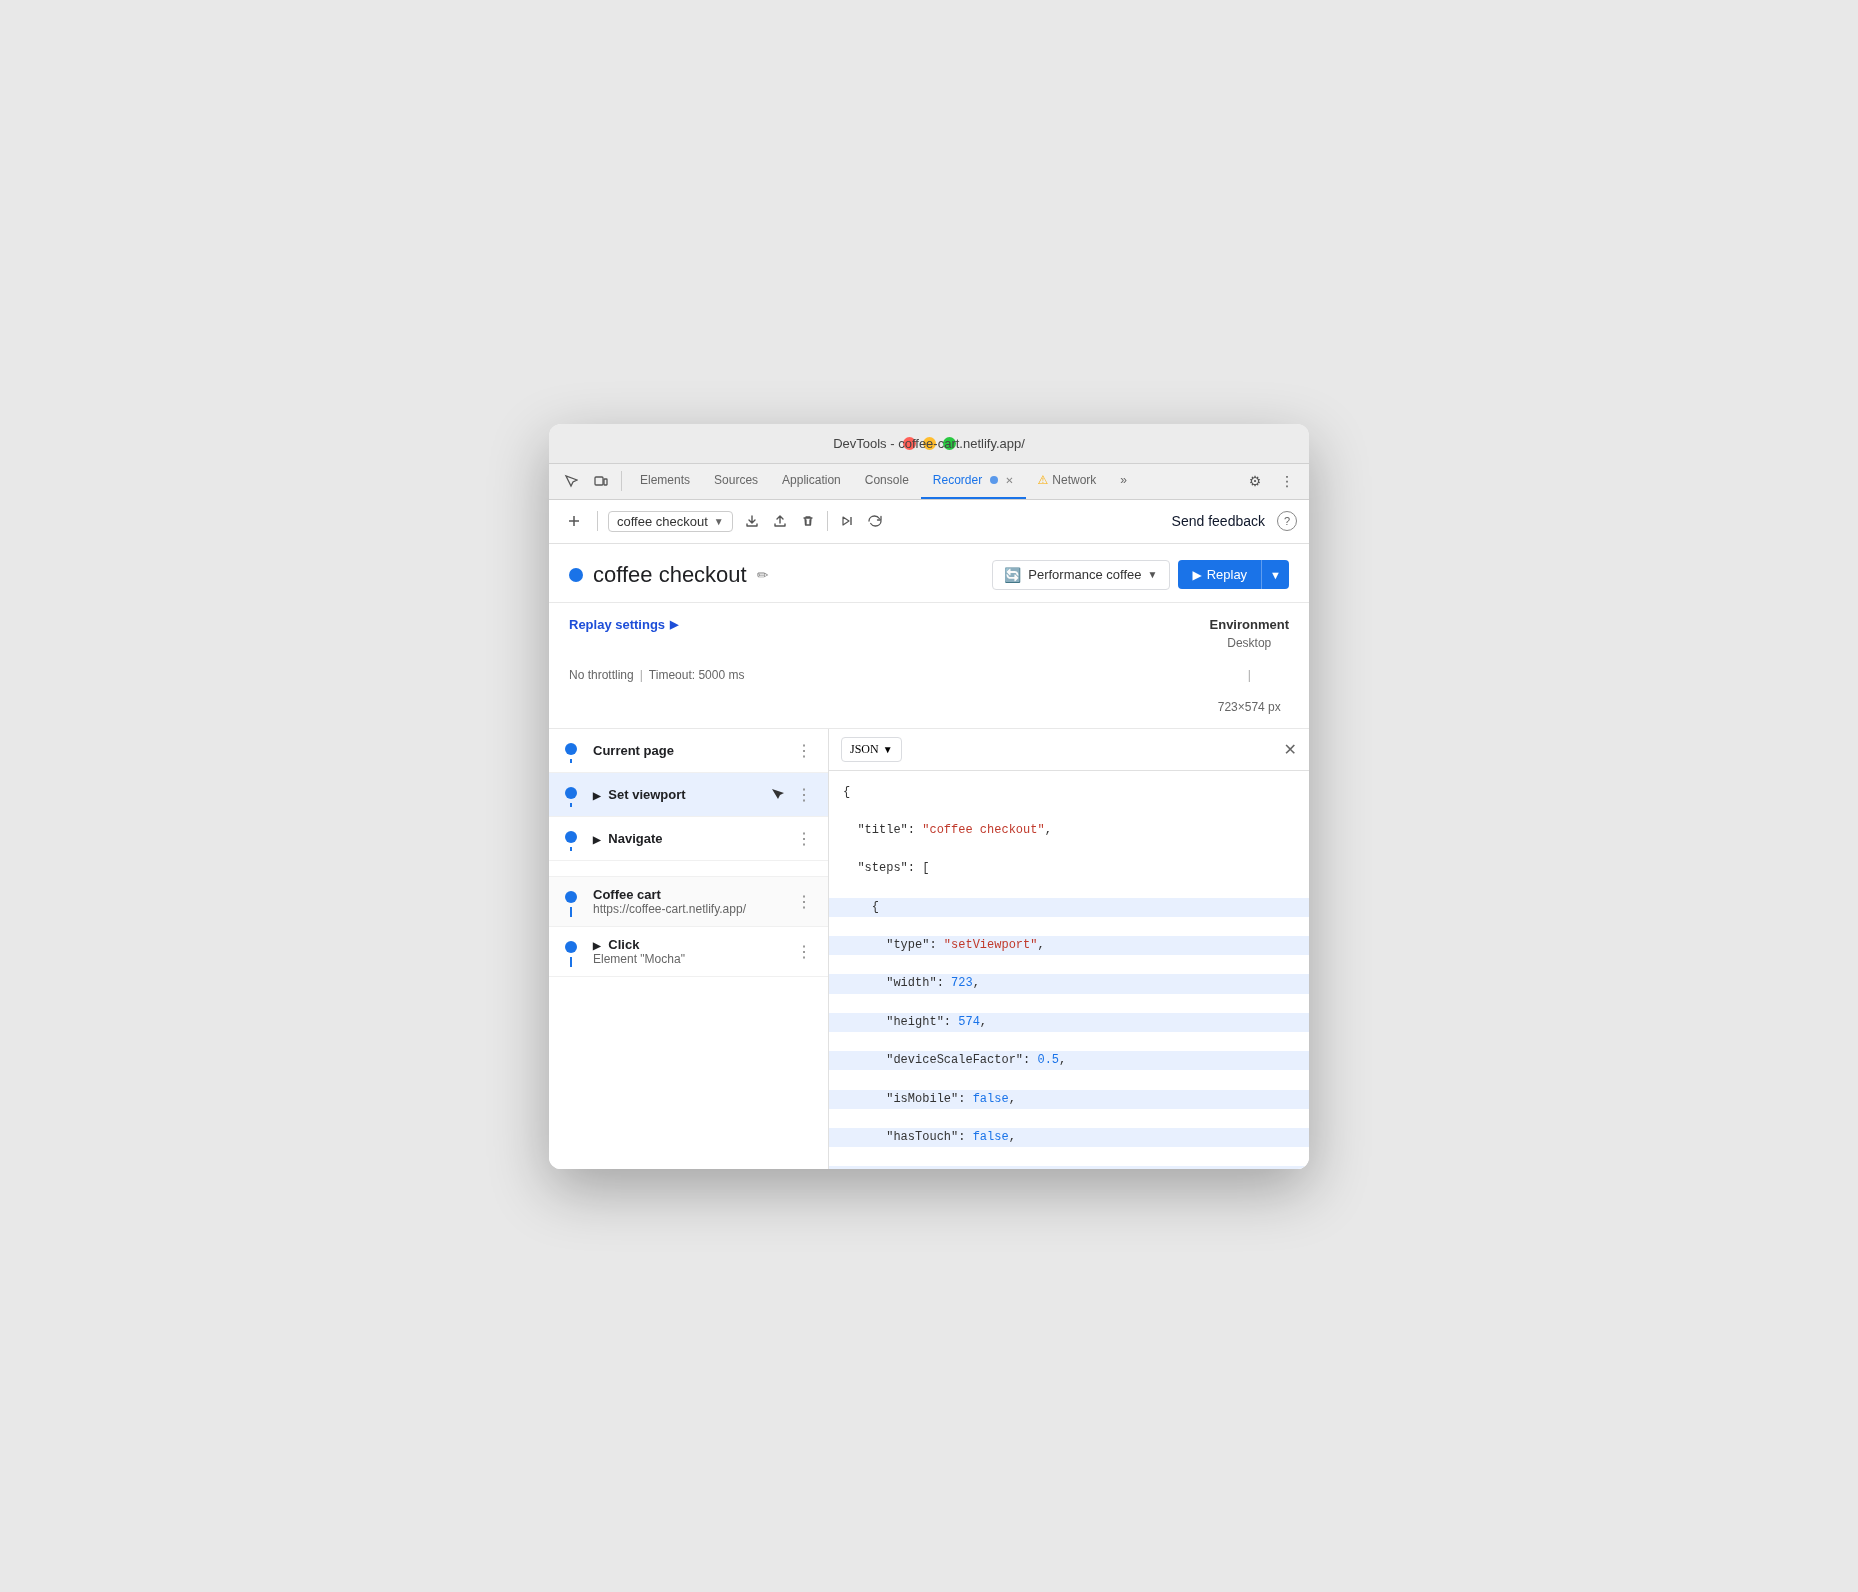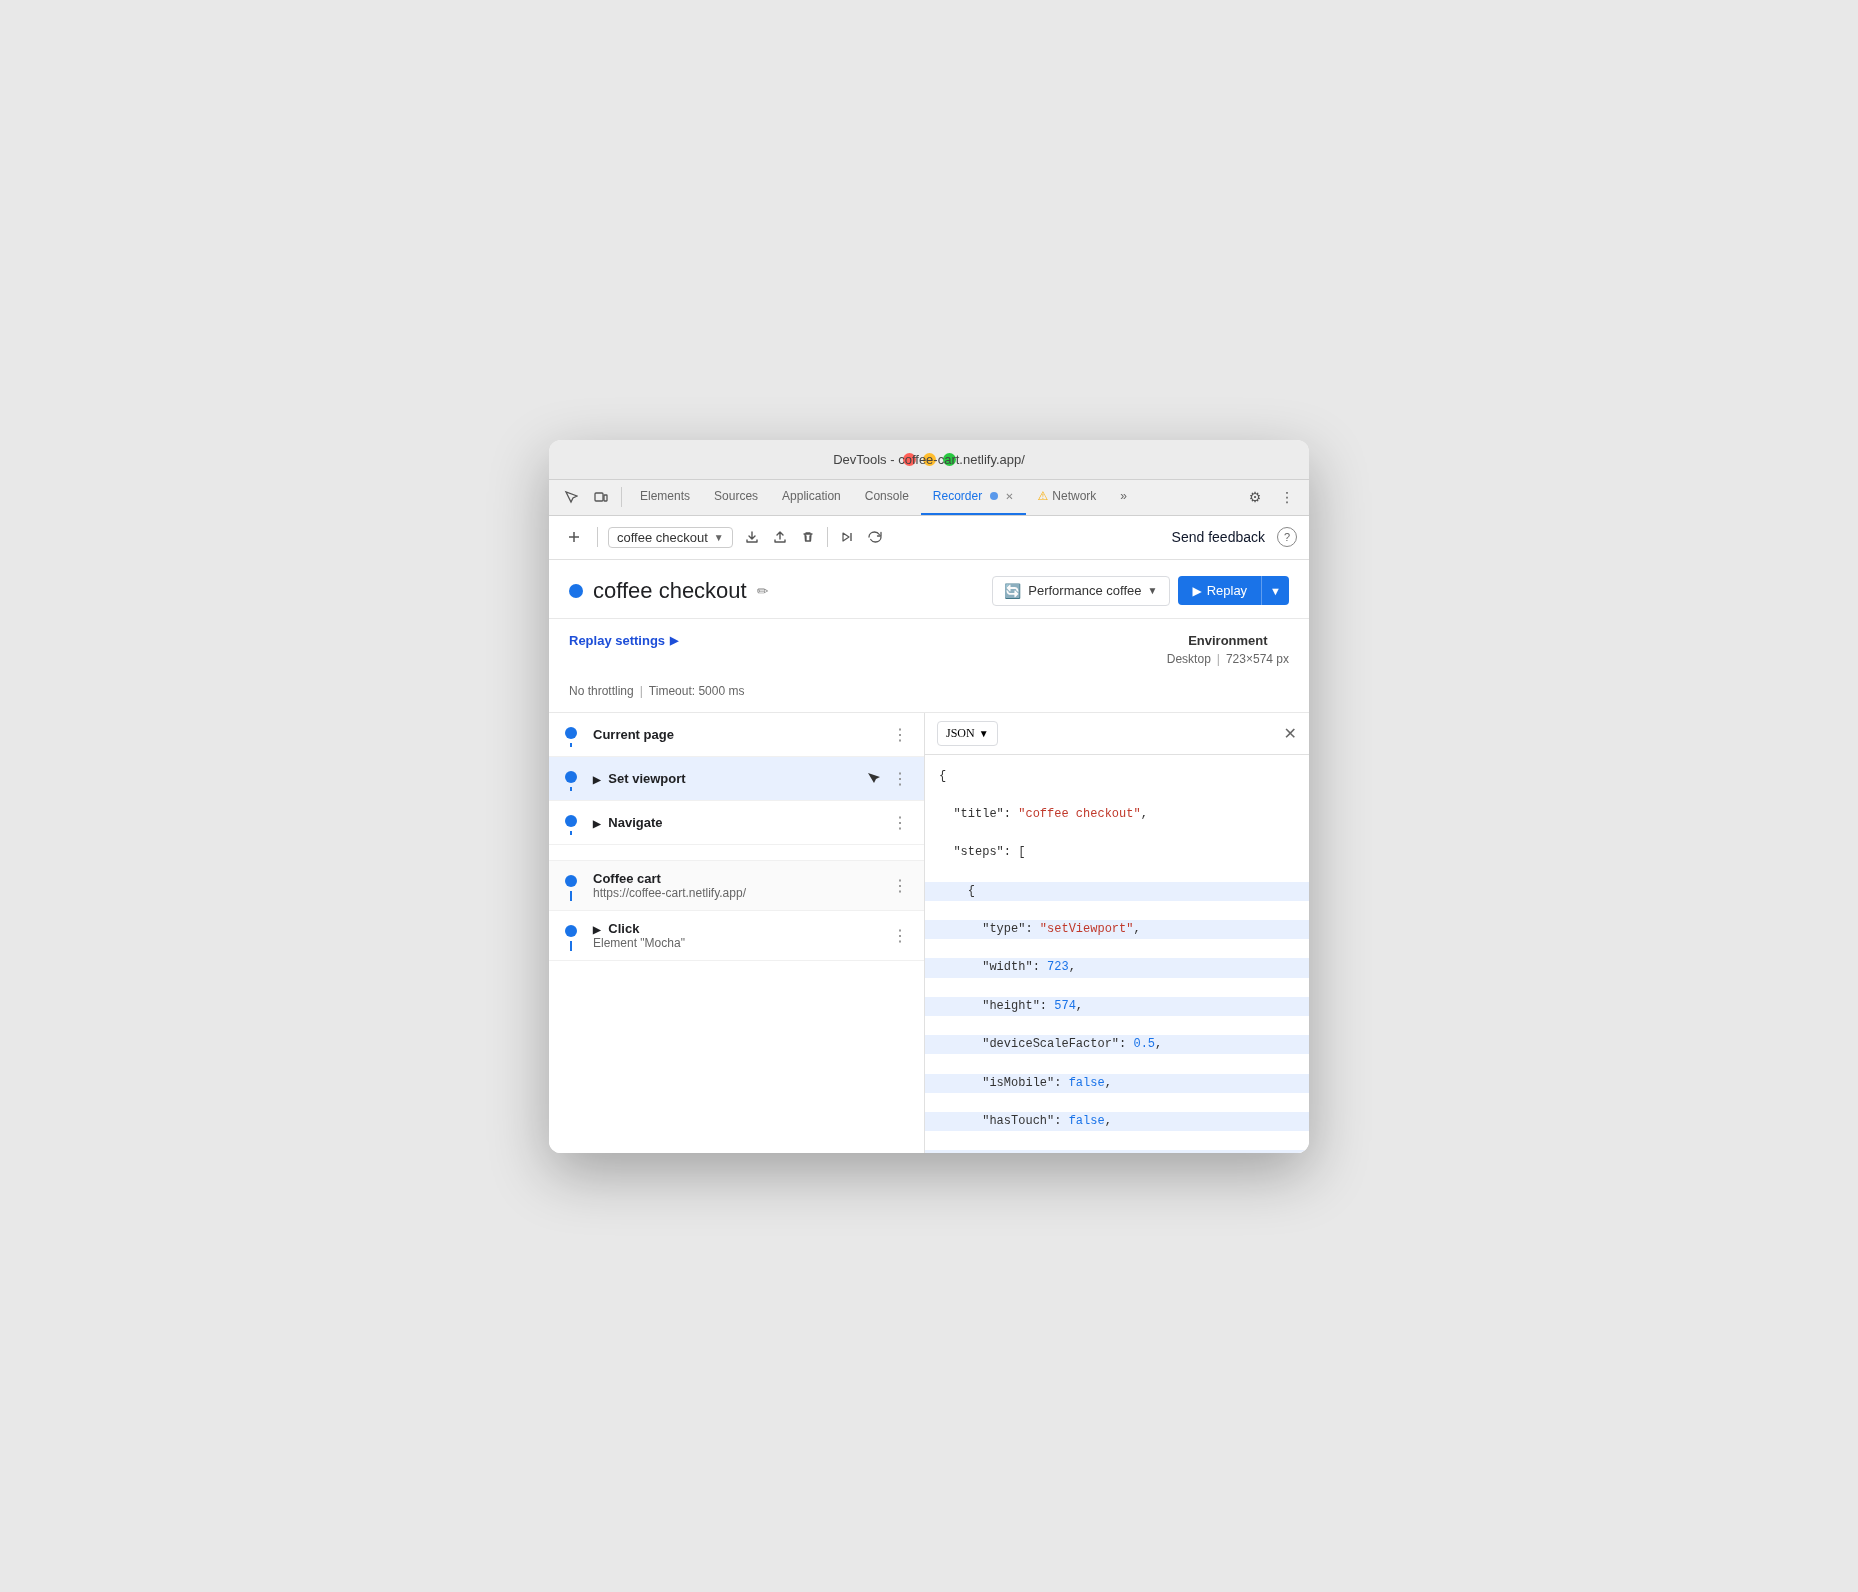--- a/index.html
+++ b/index.html
@@ -276,30 +276,31 @@
       font-weight: 600;
       color: #333;
       margin-bottom: 4px;
     }
     .env-details {
       font-size: 12px;
       color: #666;
       display: flex;
       align-items: center;
       justify-content: flex-end;
-      gap: 6px;
+      gap: 18px;
+      flex-direction: column;
     }
     
     .steps-area {
       display: flex;
       height: 440px;
       overflow: hidden;
     }
     .steps-panel {
-      width: 376px;
+      width: 280px;
       flex-shrink: 0;
       border-right: 1px solid #e0e0e0;
       overflow-y: auto;
       background: #fff;
     }
     .step-item {
       display: flex;
       align-items: center;
       padding: 10px 12px 10px 0;
       border-bottom: 1px solid #f0f0f0;

